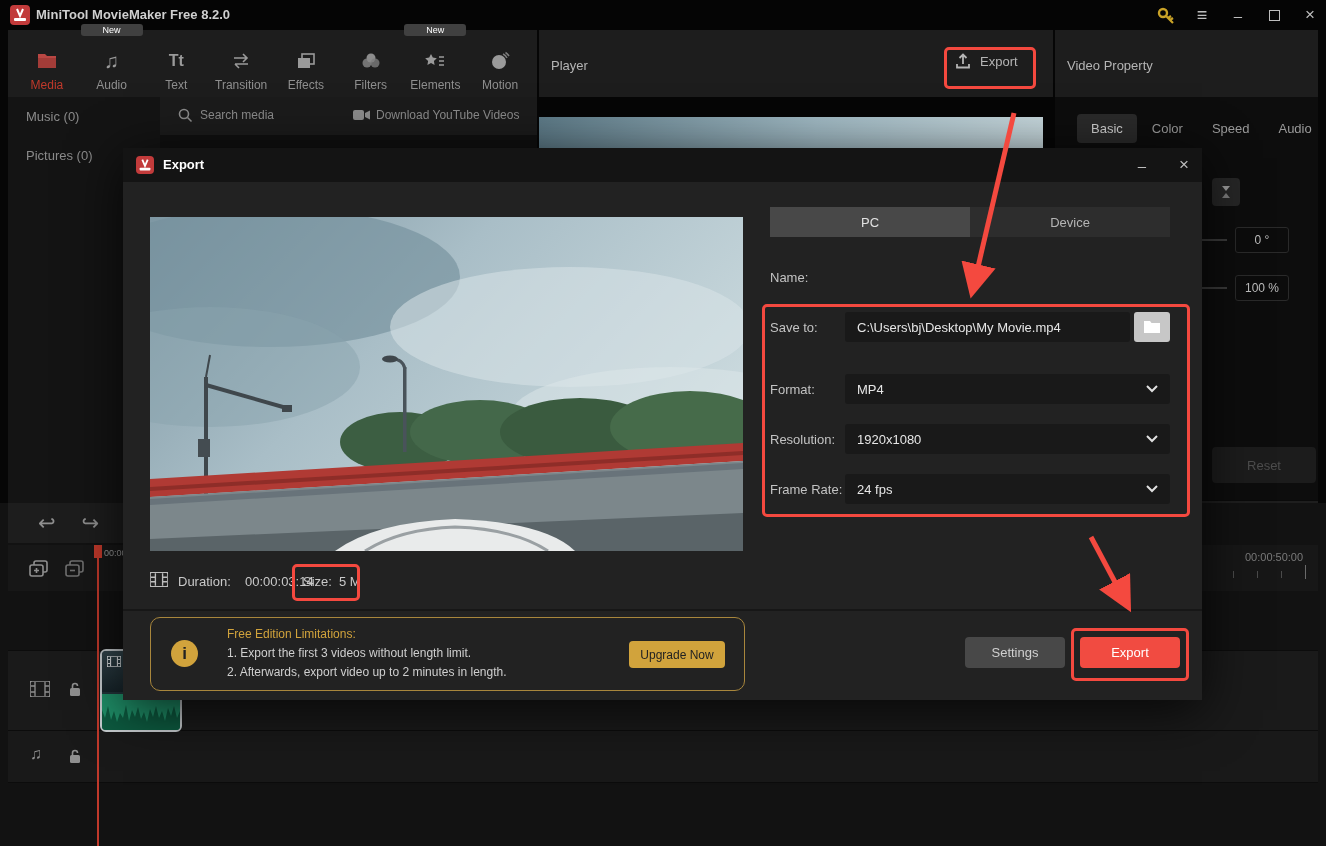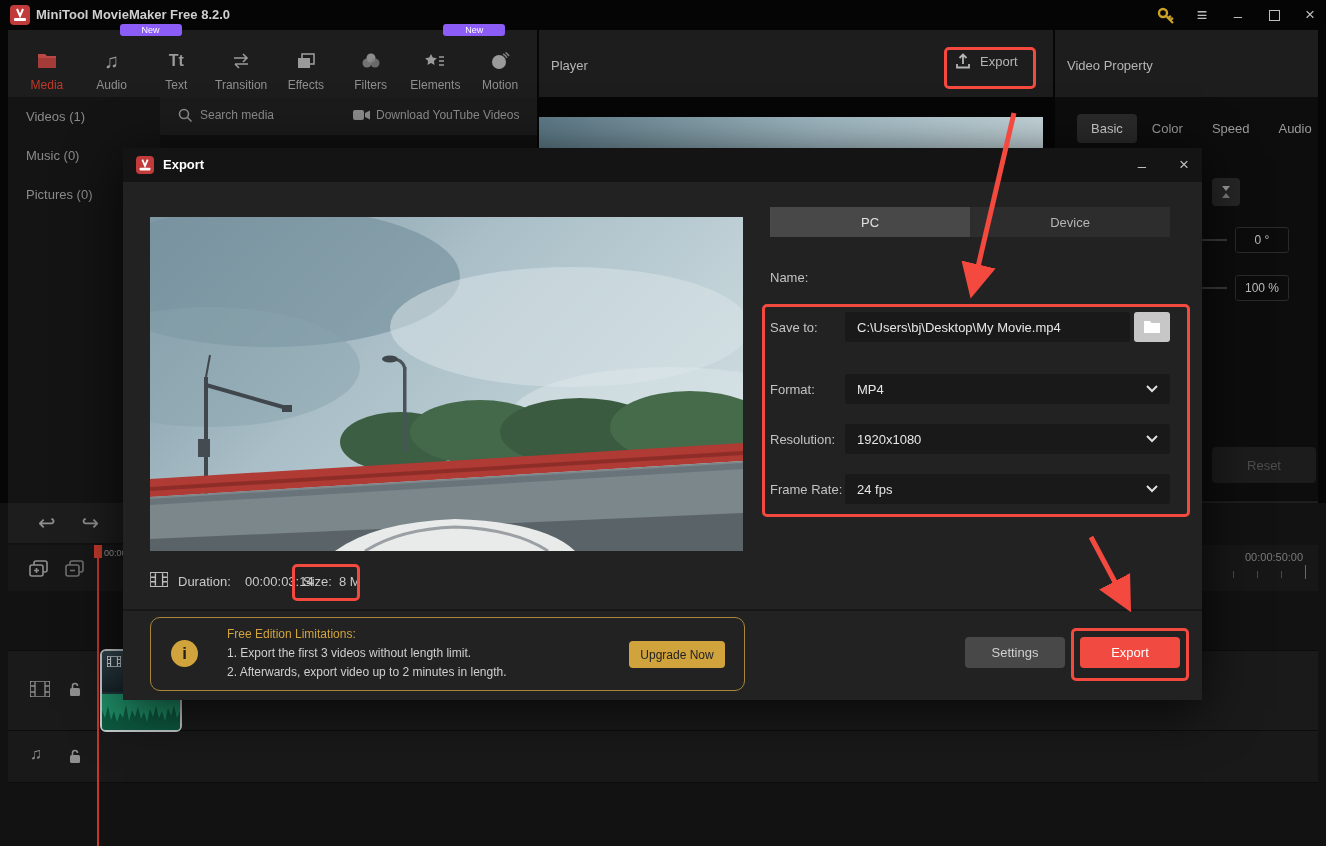--- a/index.html
+++ b/index.html
@@ -4,21 +4,21 @@
 <style>
   html,body{margin:0;padding:0;background:#000;}
   *{box-sizing:border-box;font-family:"Liberation Sans",sans-serif;}
   #app{position:relative;width:1326px;height:846px;background:#060606;overflow:hidden;}
   .abs{position:absolute;}
   .panel{background:#1d1d1d;}
   .toolbar-item{display:flex;flex-direction:column;align-items:center;justify-content:flex-end;width:58px;height:56px;cursor:pointer;}
   .toolbar-item .ticon{height:26px;display:flex;align-items:center;justify-content:center;}
   .toolbar-item .tlabel{font-size:12px;color:#8f8f8f;margin-top:4px;}
   .toolbar-item.active .tlabel{color:#c0392b;}
-  .badge{position:absolute;top:-12px;left:50%;transform:translateX(-50%);background:#8b5cf6;color:#fff;font-size:9px;padding:1px 22px;border-radius:3px;margin-left:39px;}
+  .badge{position:absolute;top:-12px;left:50%;transform:translateX(-50%);background:#404040;color:#fff;font-size:9px;padding:1px 22px;border-radius:3px;}
   .side-item{height:39px;display:flex;align-items:center;padding-left:18px;color:#8a8a8a;font-size:13px;cursor:pointer;position:relative;}
   .side-item.active{background:#222;color:#cfcfcf;}
   .side-item.active::before{content:"";position:absolute;left:0;top:0;width:4px;height:100%;background:#b04341;}
   .vp-tab{display:inline-block;padding:7px 14px;font-size:13px;color:#9a9a9a;border-radius:4px;cursor:pointer;}
   .vp-tab.active{background:#2a2a2a;color:#cfcfcf;}
   .valbox{background:#0c0c0c;border:1px solid #2a2a2a;border-radius:3px;color:#bdbdbd;font-size:12px;display:flex;align-items:center;justify-content:center;}
   .dlg-input{background:#191919;border-radius:3px;color:#e6e6e6;font-size:13px;display:flex;align-items:center;padding:0 12px;}
   .dlg-label{color:#c3c3c3;font-size:13px;}
   .anno{border:3px solid #f4493f;border-radius:5px;background:transparent;pointer-events:none;}
   .tick{position:absolute;width:1px;background:#4a4a4a;}
@@ -157,23 +157,20 @@
       <div class="abs" style="left:0;top:20px;width:85px;height:2px;background:#6a6a6a;"></div>
       <div class="abs" style="left:36px;top:20px;width:100px;height:2px;background:#3a3a3a;"></div>
       <div class="abs" style="left:22px;top:13px;width:15px;height:15px;border-radius:50%;background:#9a9a9a;"></div>
       <div class="abs" style="left:228px;top:11px;width:18px;height:18px;border-radius:50%;border:1.6px solid #8f8f8f;color:#8f8f8f;display:flex;align-items:center;justify-content:center;font-size:13px;font-weight:bold;">+</div>
     </div>
   </div>
 
   <div class="abs" style="left:8px;top:97px;width:529px;height:406px;background:#101010;"></div>
   <div class="abs" style="left:8px;top:97px;width:152px;height:406px;background:#141414;">
     <div class="side-item">
-        <span>Videos (1)</span>
-      </div>
-    <div class="side-item">
         <span>Music (0)</span>
       </div>
     <div class="side-item">
         <span>Pictures (0)</span>
       </div>
   </div>
   <div class="abs" style="left:160px;top:97px;width:377px;height:38px;background:#1b1b1b;display:flex;align-items:center;">
     <svg class="abs" style="left:18px;top:11px;" width="15" height="15" viewBox="0 0 15 15">
         <circle cx="6" cy="6" r="4.5" fill="none" stroke="#8a8a8a" stroke-width="1.6"></circle>
         <path d="M9.5 9.5 L13.5 13.5" stroke="#8a8a8a" stroke-width="1.6"></path>
@@ -341,21 +338,21 @@
         </svg>
     </div>
 
     <svg class="abs" style="left:27px;top:424px;" width="18" height="15" viewBox="0 0 20 16">
         <rect x="0" y="0" width="20" height="16" rx="2" fill="none" stroke="#bdbdbd" stroke-width="1.8"></rect>
         <path d="M6 1 v14 M14 1 v14 M1 5.5 h5 M1 10.5 h5 M14 5.5 h5 M14 10.5 h5" stroke="#bdbdbd" stroke-width="1.5"></path>
       </svg>
     <span class="abs" style="left:55px;top:426px;font-size:13px;color:#c9c9c9;">Duration:</span>
     <span class="abs" style="left:122px;top:426px;font-size:13px;color:#c9c9c9;">00:00:03:14</span>
     <span class="abs" style="left:180px;top:426px;font-size:13px;color:#c9c9c9;">Size:</span>
-    <span class="abs" style="left:216px;top:426px;font-size:13px;color:#c9c9c9;">8 M</span>
+    <span class="abs" style="left:216px;top:426px;font-size:13px;color:#c9c9c9;">5 M</span>
 
     <div class="abs" style="left:0;top:461px;width:100%;height:2px;background:#171717;"></div>
 
     <div class="abs" style="left:27px;top:469px;width:595px;height:74px;border:1px solid #a8863c;border-radius:10px;">
       <div class="abs" style="left:20px;top:22px;width:27px;height:27px;border-radius:50%;background:#d1a33c;color:#222;font-weight:bold;font-size:17px;display:flex;align-items:center;justify-content:center;">i</div>
       <span class="abs" style="left:76px;top:9px;font-size:12px;color:#d1a33c;">Free Edition Limitations:</span>
       <span class="abs" style="left:76px;top:28px;font-size:12px;color:#cfcfcf;">1. Export the first 3 videos without length limit.</span>
       <span class="abs" style="left:76px;top:47px;font-size:12px;color:#cfcfcf;">2. Afterwards, export video up to 2 minutes in length.</span>
       <div class="abs" style="left:478px;top:23px;width:96px;height:27px;background:#d1a33c;border-radius:4px;display:flex;align-items:center;justify-content:center;font-size:12px;color:#222;cursor:pointer;">Upgrade Now</div>
     </div>

